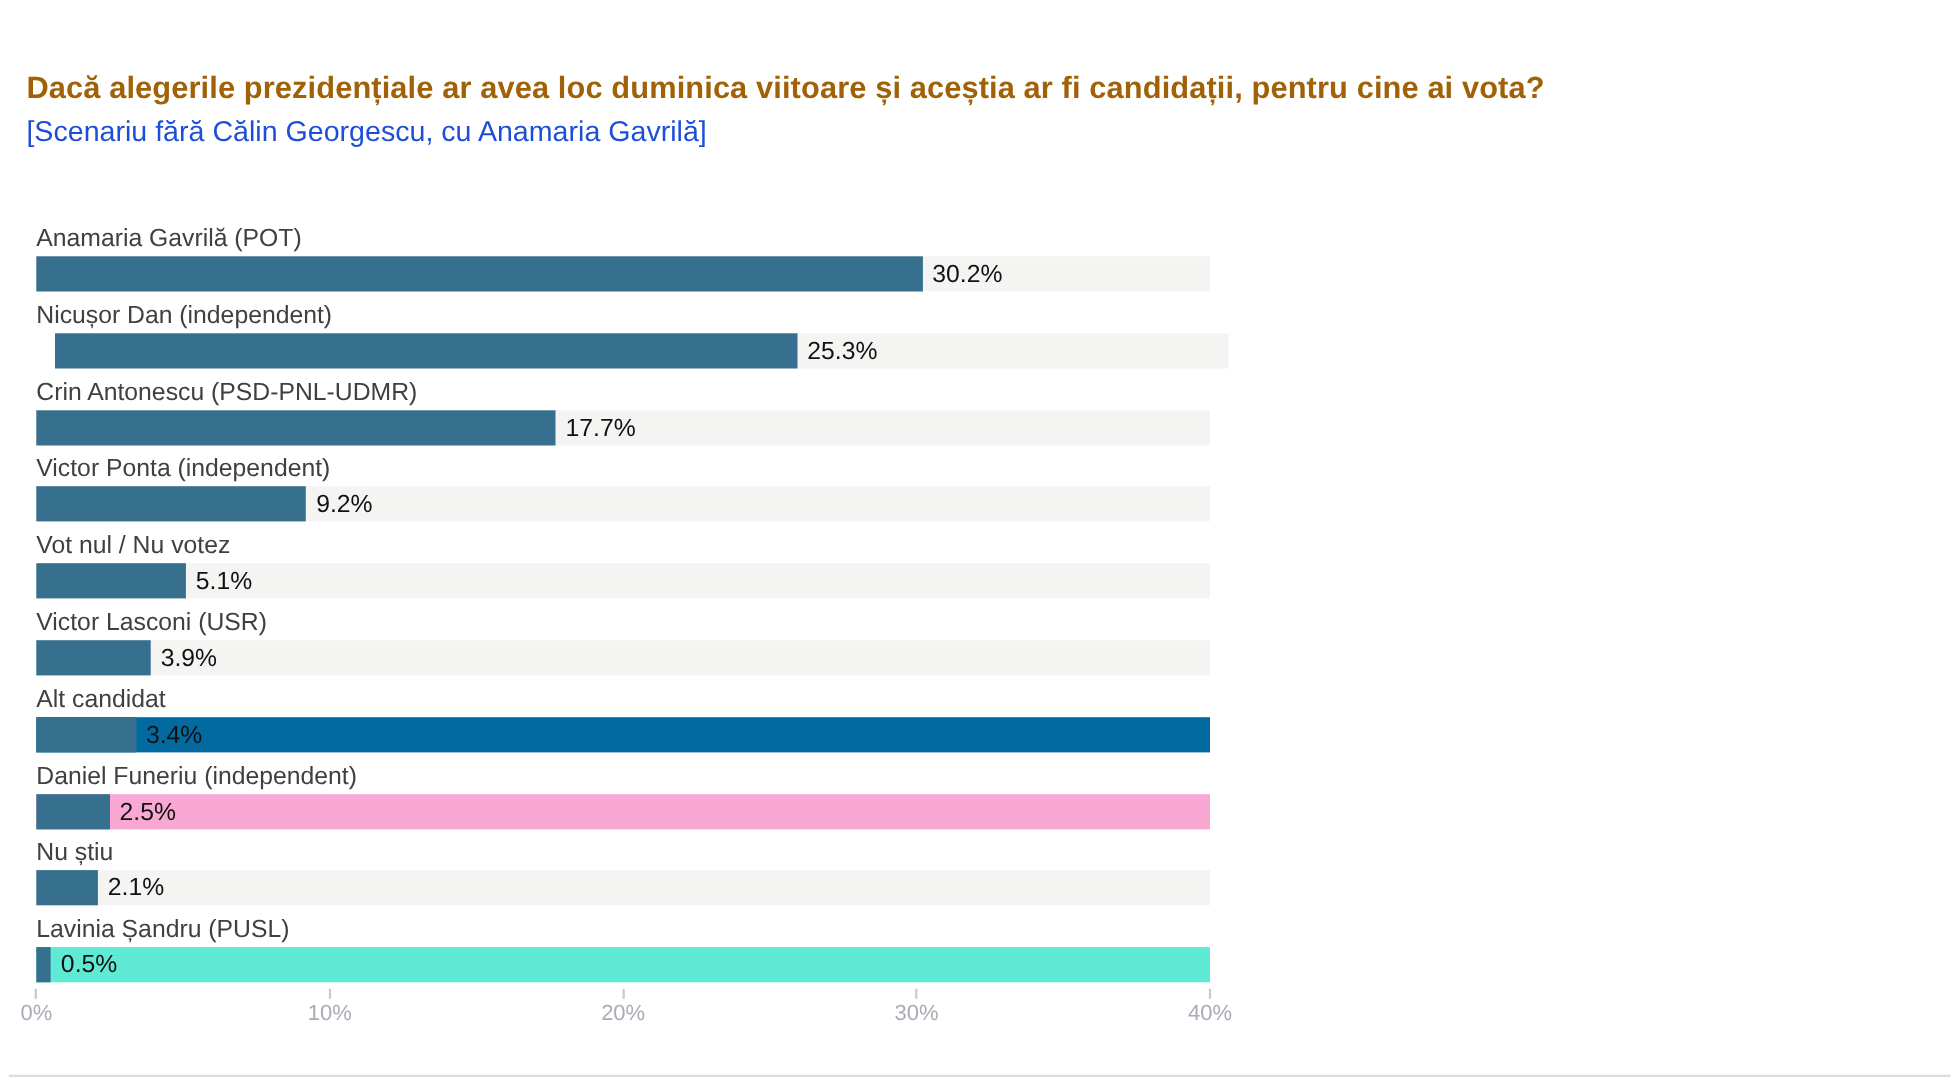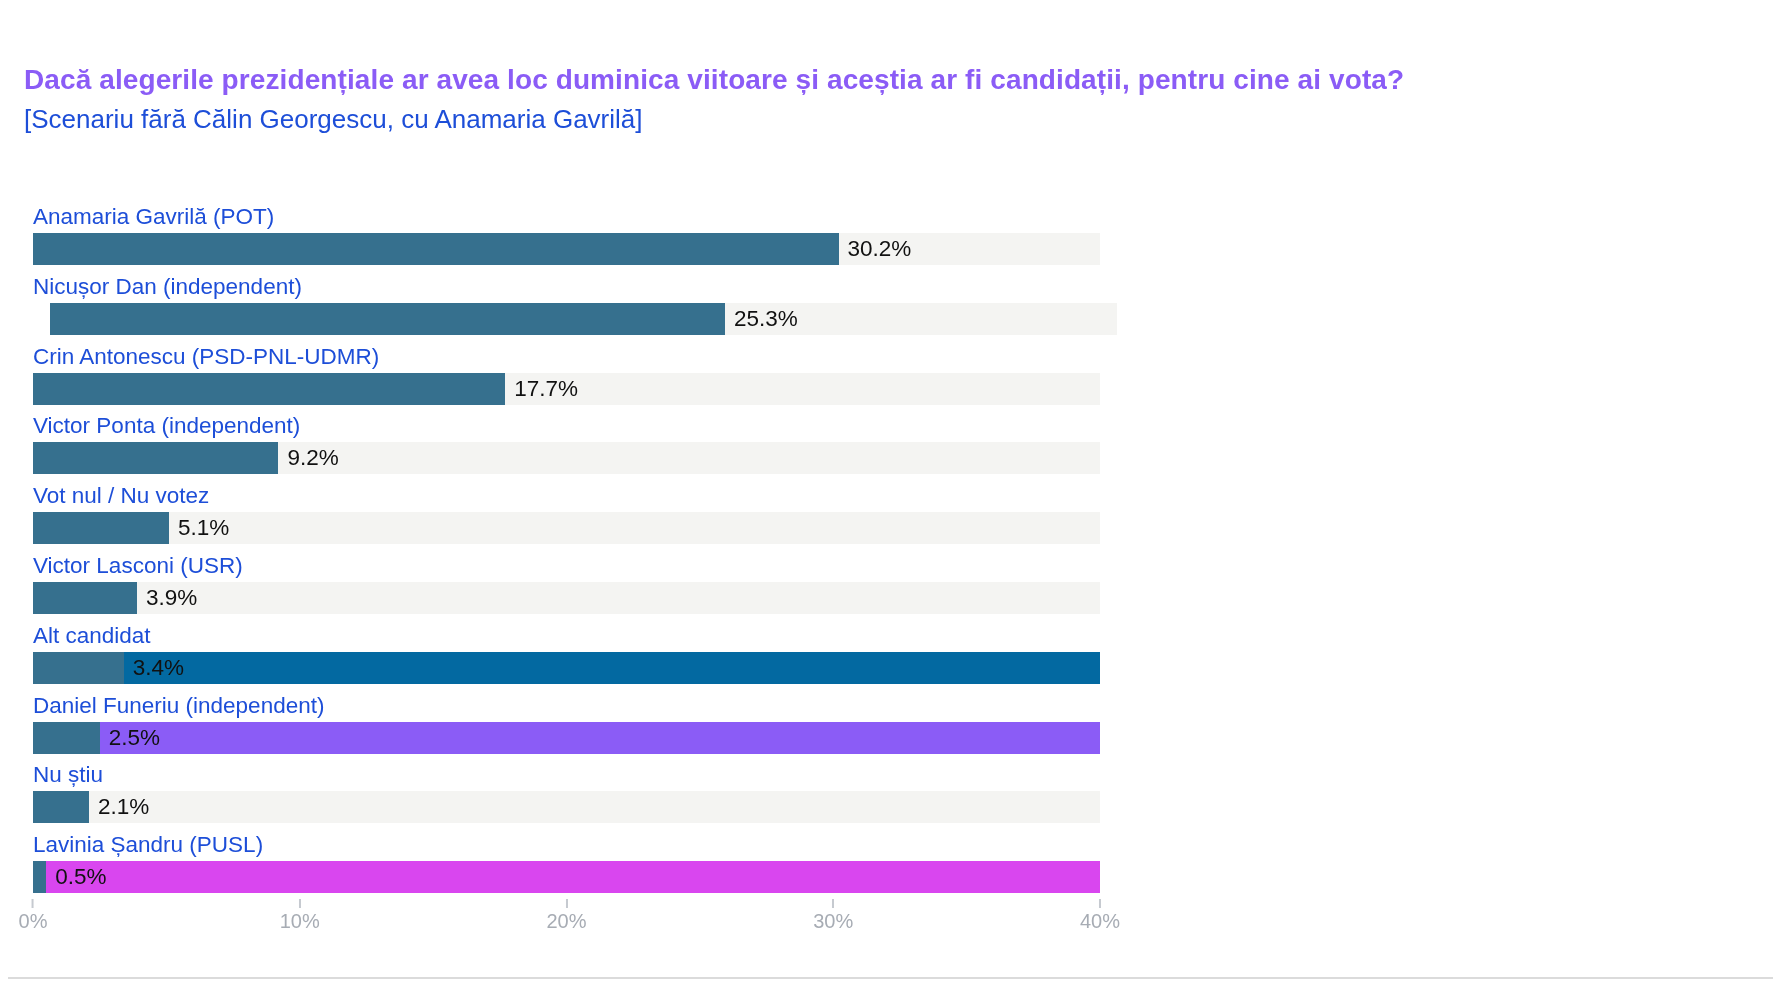--- a/index.html
+++ b/index.html
@@ -7,37 +7,37 @@
   body {
     width: 1781px; height: 984px;
     position: relative;
     font-family: "Liberation Sans", sans-serif;
     overflow: hidden;
   }
   .page { position: absolute; inset: 0; background: #ffffff; }
 
   .chart-title {
     position: absolute; left: 24px; top: 64px;
-    font-size: 28px; font-weight: 700; color: #8b5cf6;
+    font-size: 28px; font-weight: 700; color: #a16207;
     letter-spacing: 0.1px; white-space: nowrap;
   }
   .chart-subtitle {
     position: absolute; left: 24px; top: 104px;
     font-size: 26px; font-weight: 400; color: #1d4ed8;
     white-space: nowrap;
   }
 
   .rows {
     position: absolute; left: 33px; top: 203px;
     width: 1067px;
   }
   .row { height: 69.8px; position: relative; }
   .cat-label {
     height: 30px; line-height: 28px;
-    font-size: 22.5px; color: #1d4ed8;
+    font-size: 22.5px; color: #404040;
     white-space: nowrap;
   }
   .track {
     position: relative; height: 32px; width: 100%;
     background: #f4f4f2;
   }
   .bar {
     position: absolute; left: 0; top: 0; bottom: 0;
     background: #36708e;
   }
@@ -118,35 +118,35 @@
       </div>
       <div class="row">
         <div class="cat-label">Alt candidat</div>
         <div class="track" style="background: #0369a1;">
           <div class="bar" style="width: 8.5%; background: rgb(54, 112, 142);"></div>
           <span class="val" style="left: calc(8.5% + 9px);">3.4%</span>
         </div>
       </div>
       <div class="row">
         <div class="cat-label">Daniel Funeriu (independent)</div>
-        <div class="track" style="background: #8b5cf6;">
+        <div class="track" style="background: #f9a8d4;">
           <div class="bar" style="width: 6.25%; background: rgb(54, 112, 142);"></div>
           <span class="val" style="left: calc(6.25% + 9px);">2.5%</span>
         </div>
       </div>
       <div class="row">
         <div class="cat-label">Nu știu</div>
         <div class="track" style="background: rgb(244, 244, 242);">
           <div class="bar" style="width: 5.25%; background: rgb(54, 112, 142);"></div>
           <span class="val" style="left: calc(5.25% + 9px);">2.1%</span>
         </div>
       </div>
       <div class="row">
         <div class="cat-label">Lavinia Șandru (PUSL)</div>
-        <div class="track" style="background: #d946ef;">
+        <div class="track" style="background: #5eead4;">
           <div class="bar" style="width: 1.25%; background: rgb(54, 112, 142);"></div>
           <span class="val" style="left: calc(1.25% + 9px);">0.5%</span>
         </div>
       </div>
     </div>
 
   <div class="x-axis" id="x-axis">
       <div class="tick" style="left: 0%;">
         <div class="tick-mark"></div>
         <div class="tick-label">0%</div>

